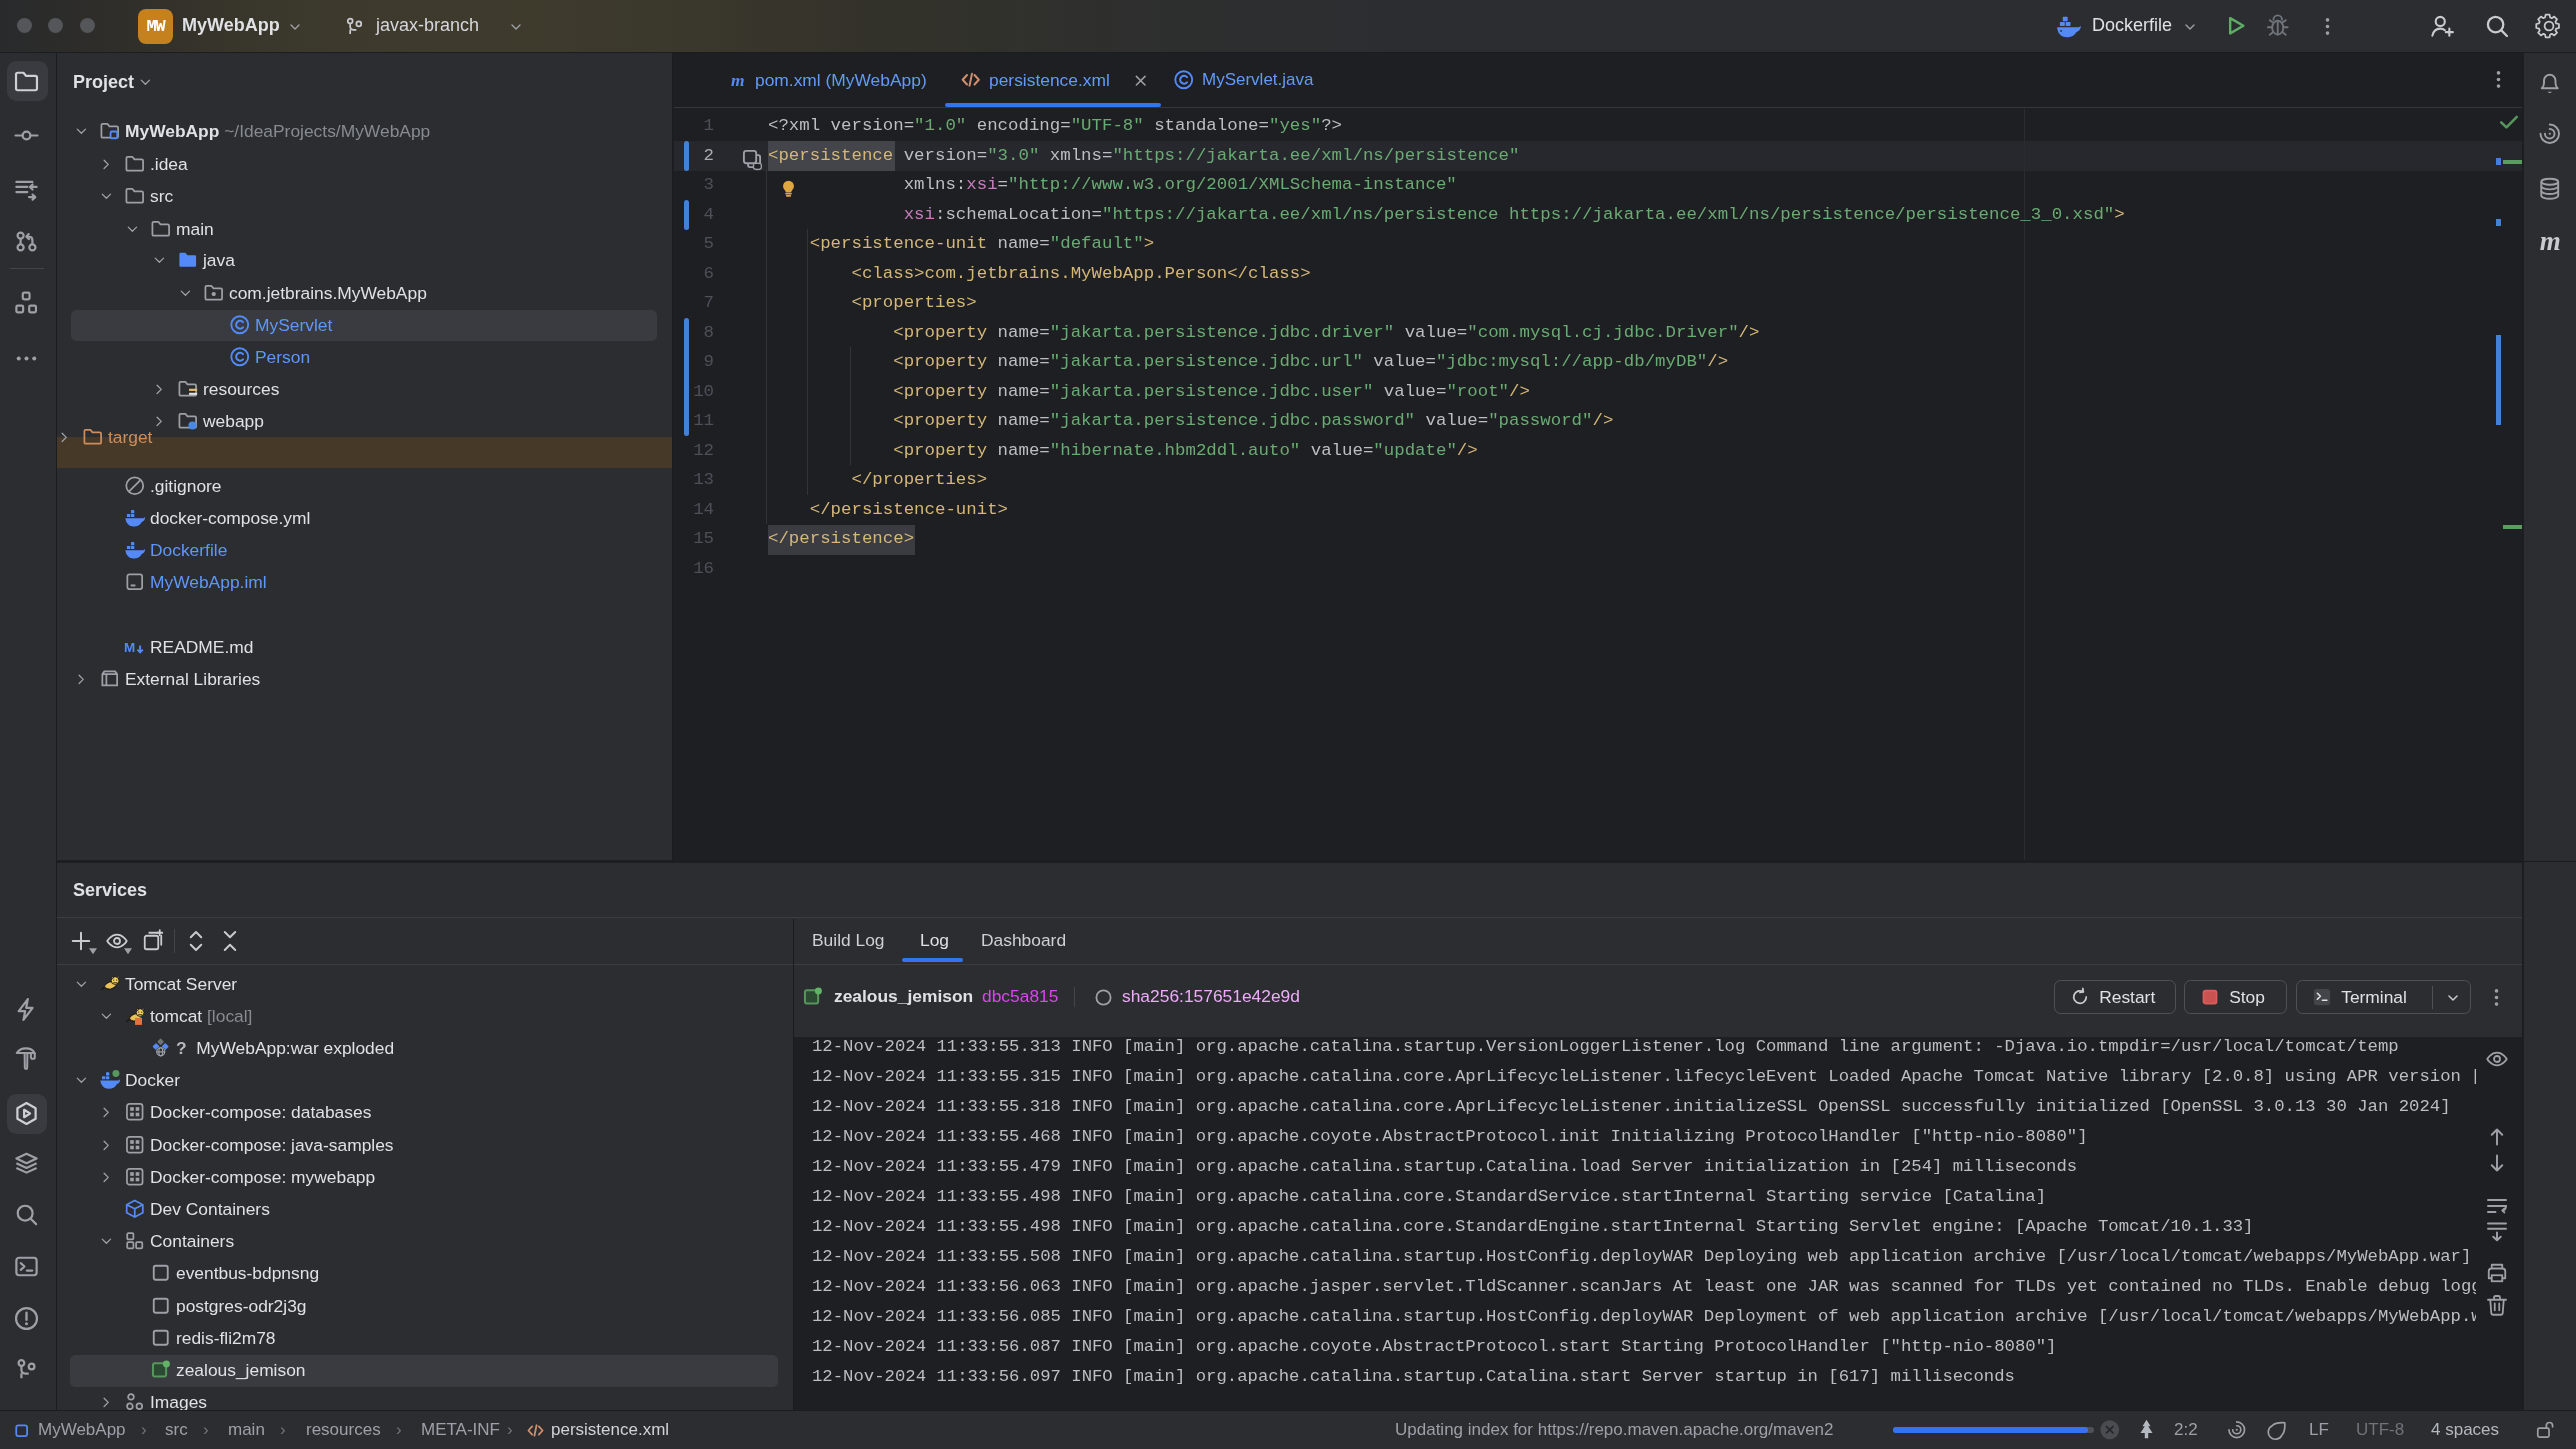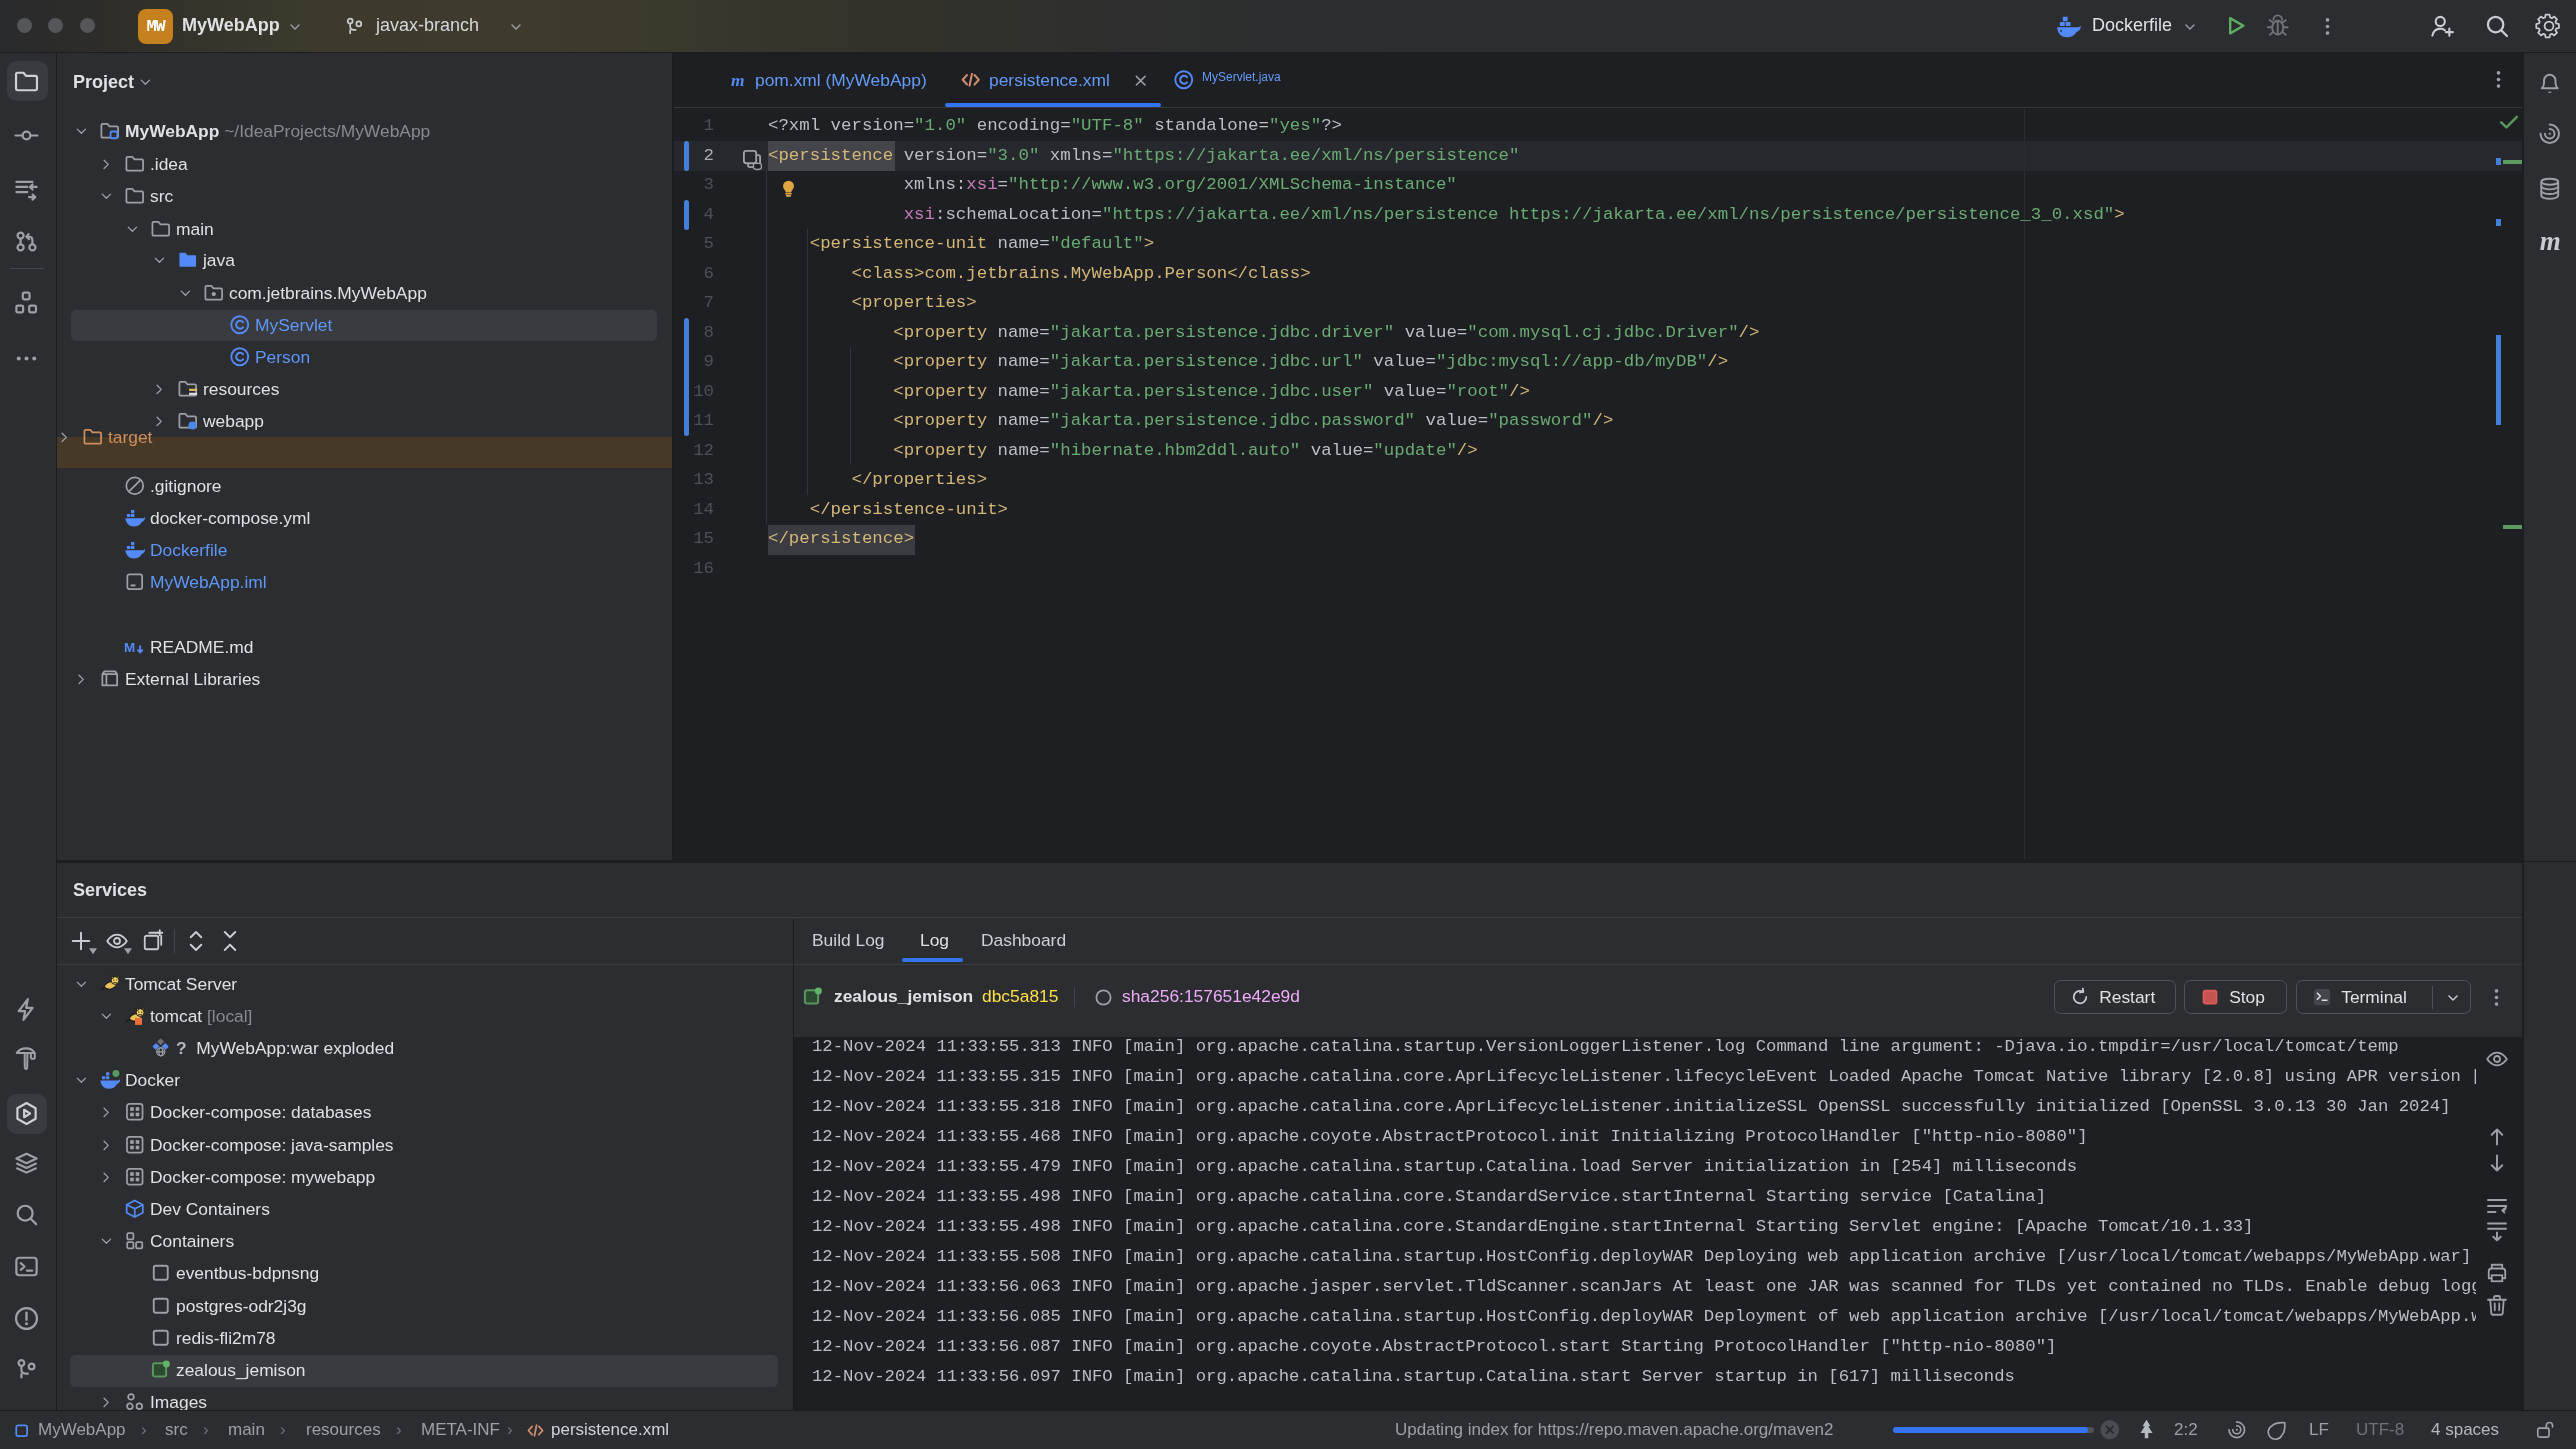--- a/index.html
+++ b/index.html
@@ -513,21 +513,21 @@
       <use href="#xmlico"></use>
     </svg>
 <div class="ab" style="left:315px;top:17px;font-size:17.4px;color:#639AF8">persistence.xml</div>
 <svg class="ab" style="left:458px;top:19px" width="17.4" height="17.4" viewBox="0 0 16 16">
       <path d="M4 4l8 8M12 4l-8 8" stroke="#9DA0A6" stroke-width="1.4" stroke-linecap="round"></path>
     </svg>
 <div class="ab" style="left:271px;top:50px;width:216px;height:4px;background:#3574F0;border-radius:2px"></div>
 <svg class="ab" style="left:499px;top:16px" width="21.5" height="21.5" viewBox="0 0 16 16">
       <use href="#cls"></use>
     </svg>
-<div class="ab" style="left:528px;top:17px;font-size:12px;color:#639AF8">MyServlet.java</div>
+<div class="ab" style="left:528px;top:17px;font-size:17px;color:#639AF8">MyServlet.java</div>
 <svg class="ab" style="left:1813px;top:15.4px" width="23" height="23" viewBox="0 0 16 16">
       <g fill="#9DA0A6">
         <circle cx="8" cy="3.4" r="1.25"></circle>
         <circle cx="8" cy="8" r="1.25"></circle>
         <circle cx="8" cy="12.6" r="1.25"></circle>
       </g>
     </svg>
 <svg class="ab" style="left:1823px;top:57px" width="24" height="24" viewBox="0 0 16 16">
       <path d="M2.8 8.2 6.3 11.6 13.2 4.6" stroke="#57965C" stroke-width="1.7" fill="none" stroke-linecap="round" stroke-linejoin="round"></path>
     </svg>
@@ -704,21 +704,21 @@
     </div>
 <div class="ab" style="left:755px;top:67px;font-size:17.4px;color:#CED0D6">Build Log</div>
 <div class="ab" style="left:863px;top:67px;font-size:17.4px;color:#DFE1E5">Log</div>
 <div class="ab" style="left:924px;top:67px;font-size:17.4px;color:#CED0D6">Dashboard</div>
 <div class="ab" style="left:845px;top:95px;width:61px;height:4px;background:#3574F0;border-radius:2px"></div>
 <svg class="ab" style="left:745px;top:123px" width="21.5" height="21.5" viewBox="0 0 16 16">
       <rect x="2.2" y="3.2" width="9.8" height="9.8" rx="1.4" stroke="#57965C" stroke-width="1.5" fill="#2C4A31"></rect>
       <circle cx="12.2" cy="3.8" r="2.6" fill="#62B268"></circle>
     </svg>
 <div class="ab" style="left:777px;top:123px;font-size:17.4px;font-weight:700;color:#DFE1E5">zealous_jemison</div>
-<div class="ab" style="left:925px;top:123px;font-size:17.4px;color:#fde047">dbc5a815</div>
+<div class="ab" style="left:925px;top:123px;font-size:17.4px;color:#d946ef">dbc5a815</div>
 <div class="ab" style="left:1017px;top:124px;width:1.3px;height:20px;background:#43454A"></div>
 <svg class="ab" style="left:1037px;top:125px" width="19" height="19" viewBox="0 0 16 16">
       <circle cx="8" cy="8" r="6" stroke="#9DA0A6" stroke-width="1.5" fill="none"></circle>
     </svg>
 <div class="ab" style="left:1065px;top:123px;font-size:17.4px;color:#f0abfc">sha256:157651e42e9d</div>
 <div class="btn ab" style="left:1997px;top:117px;width:122px">
       <svg width="20" height="20" viewBox="0 0 16 16">
         <path d="M13 8A5 5 0 1 1 10.5 3.7" stroke="#C9CBD0" stroke-width="1.4" fill="none" stroke-linecap="round"></path>
         <path d="M10.2 1.2 10.7 3.9 8 4.4" stroke="#C9CBD0" stroke-width="1.4" fill="none" stroke-linecap="round" stroke-linejoin="round"></path>
       </svg>

